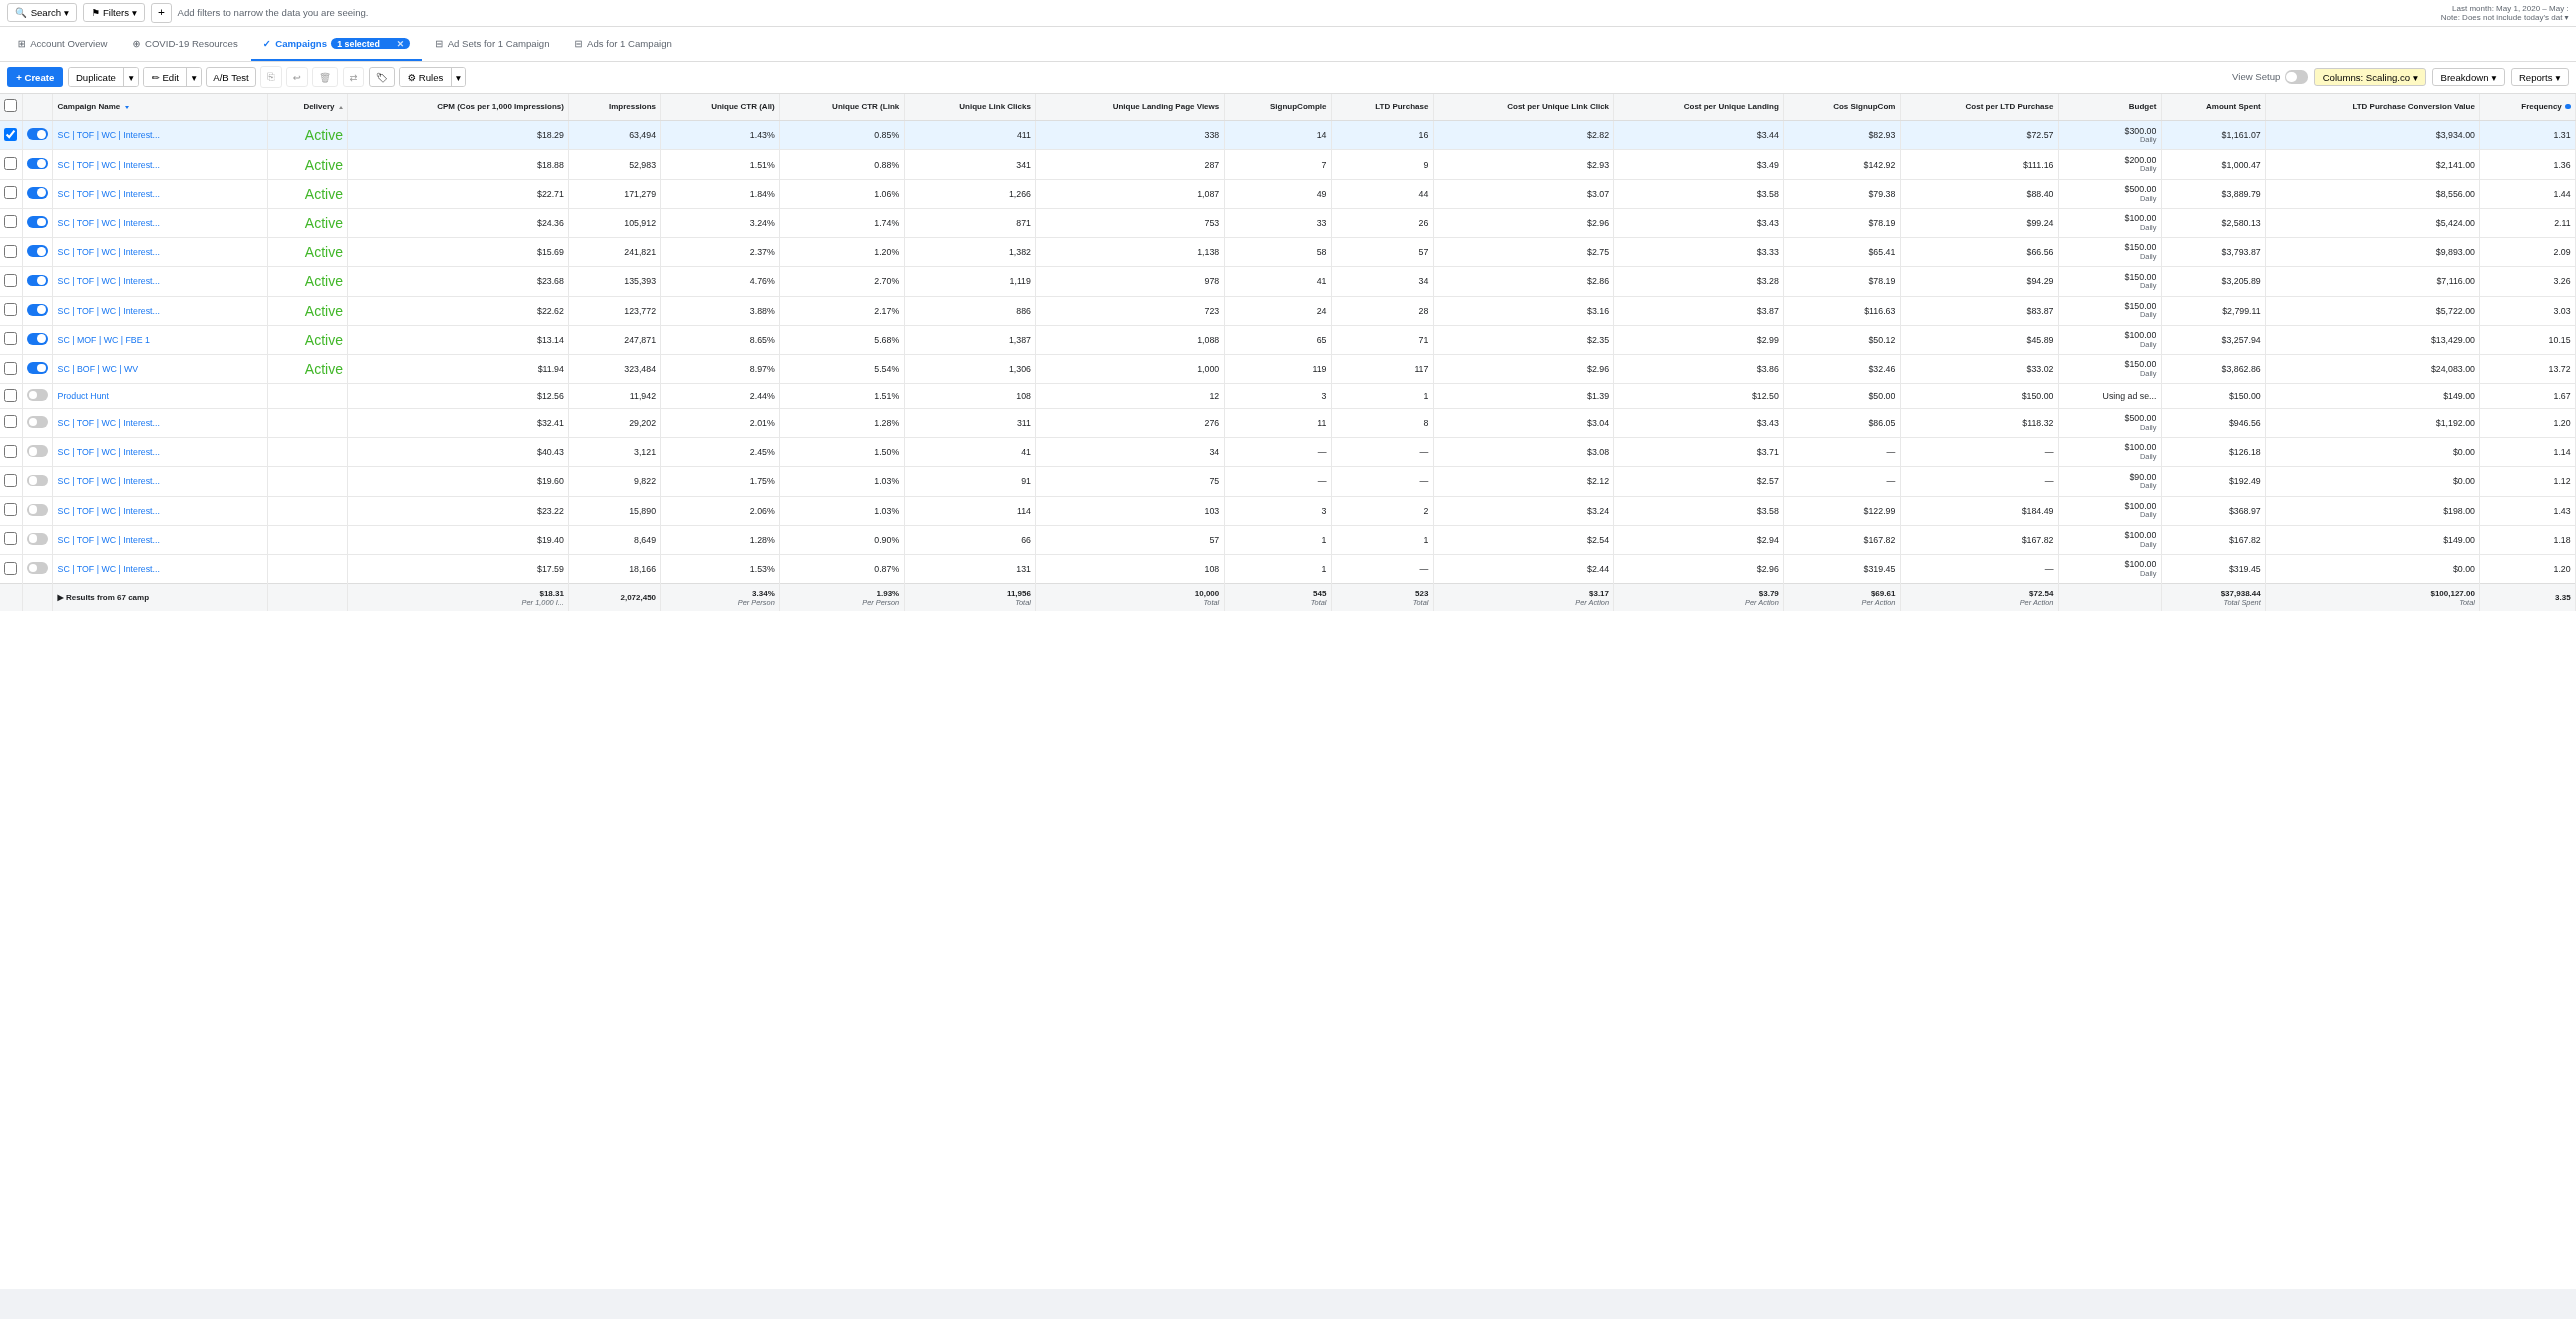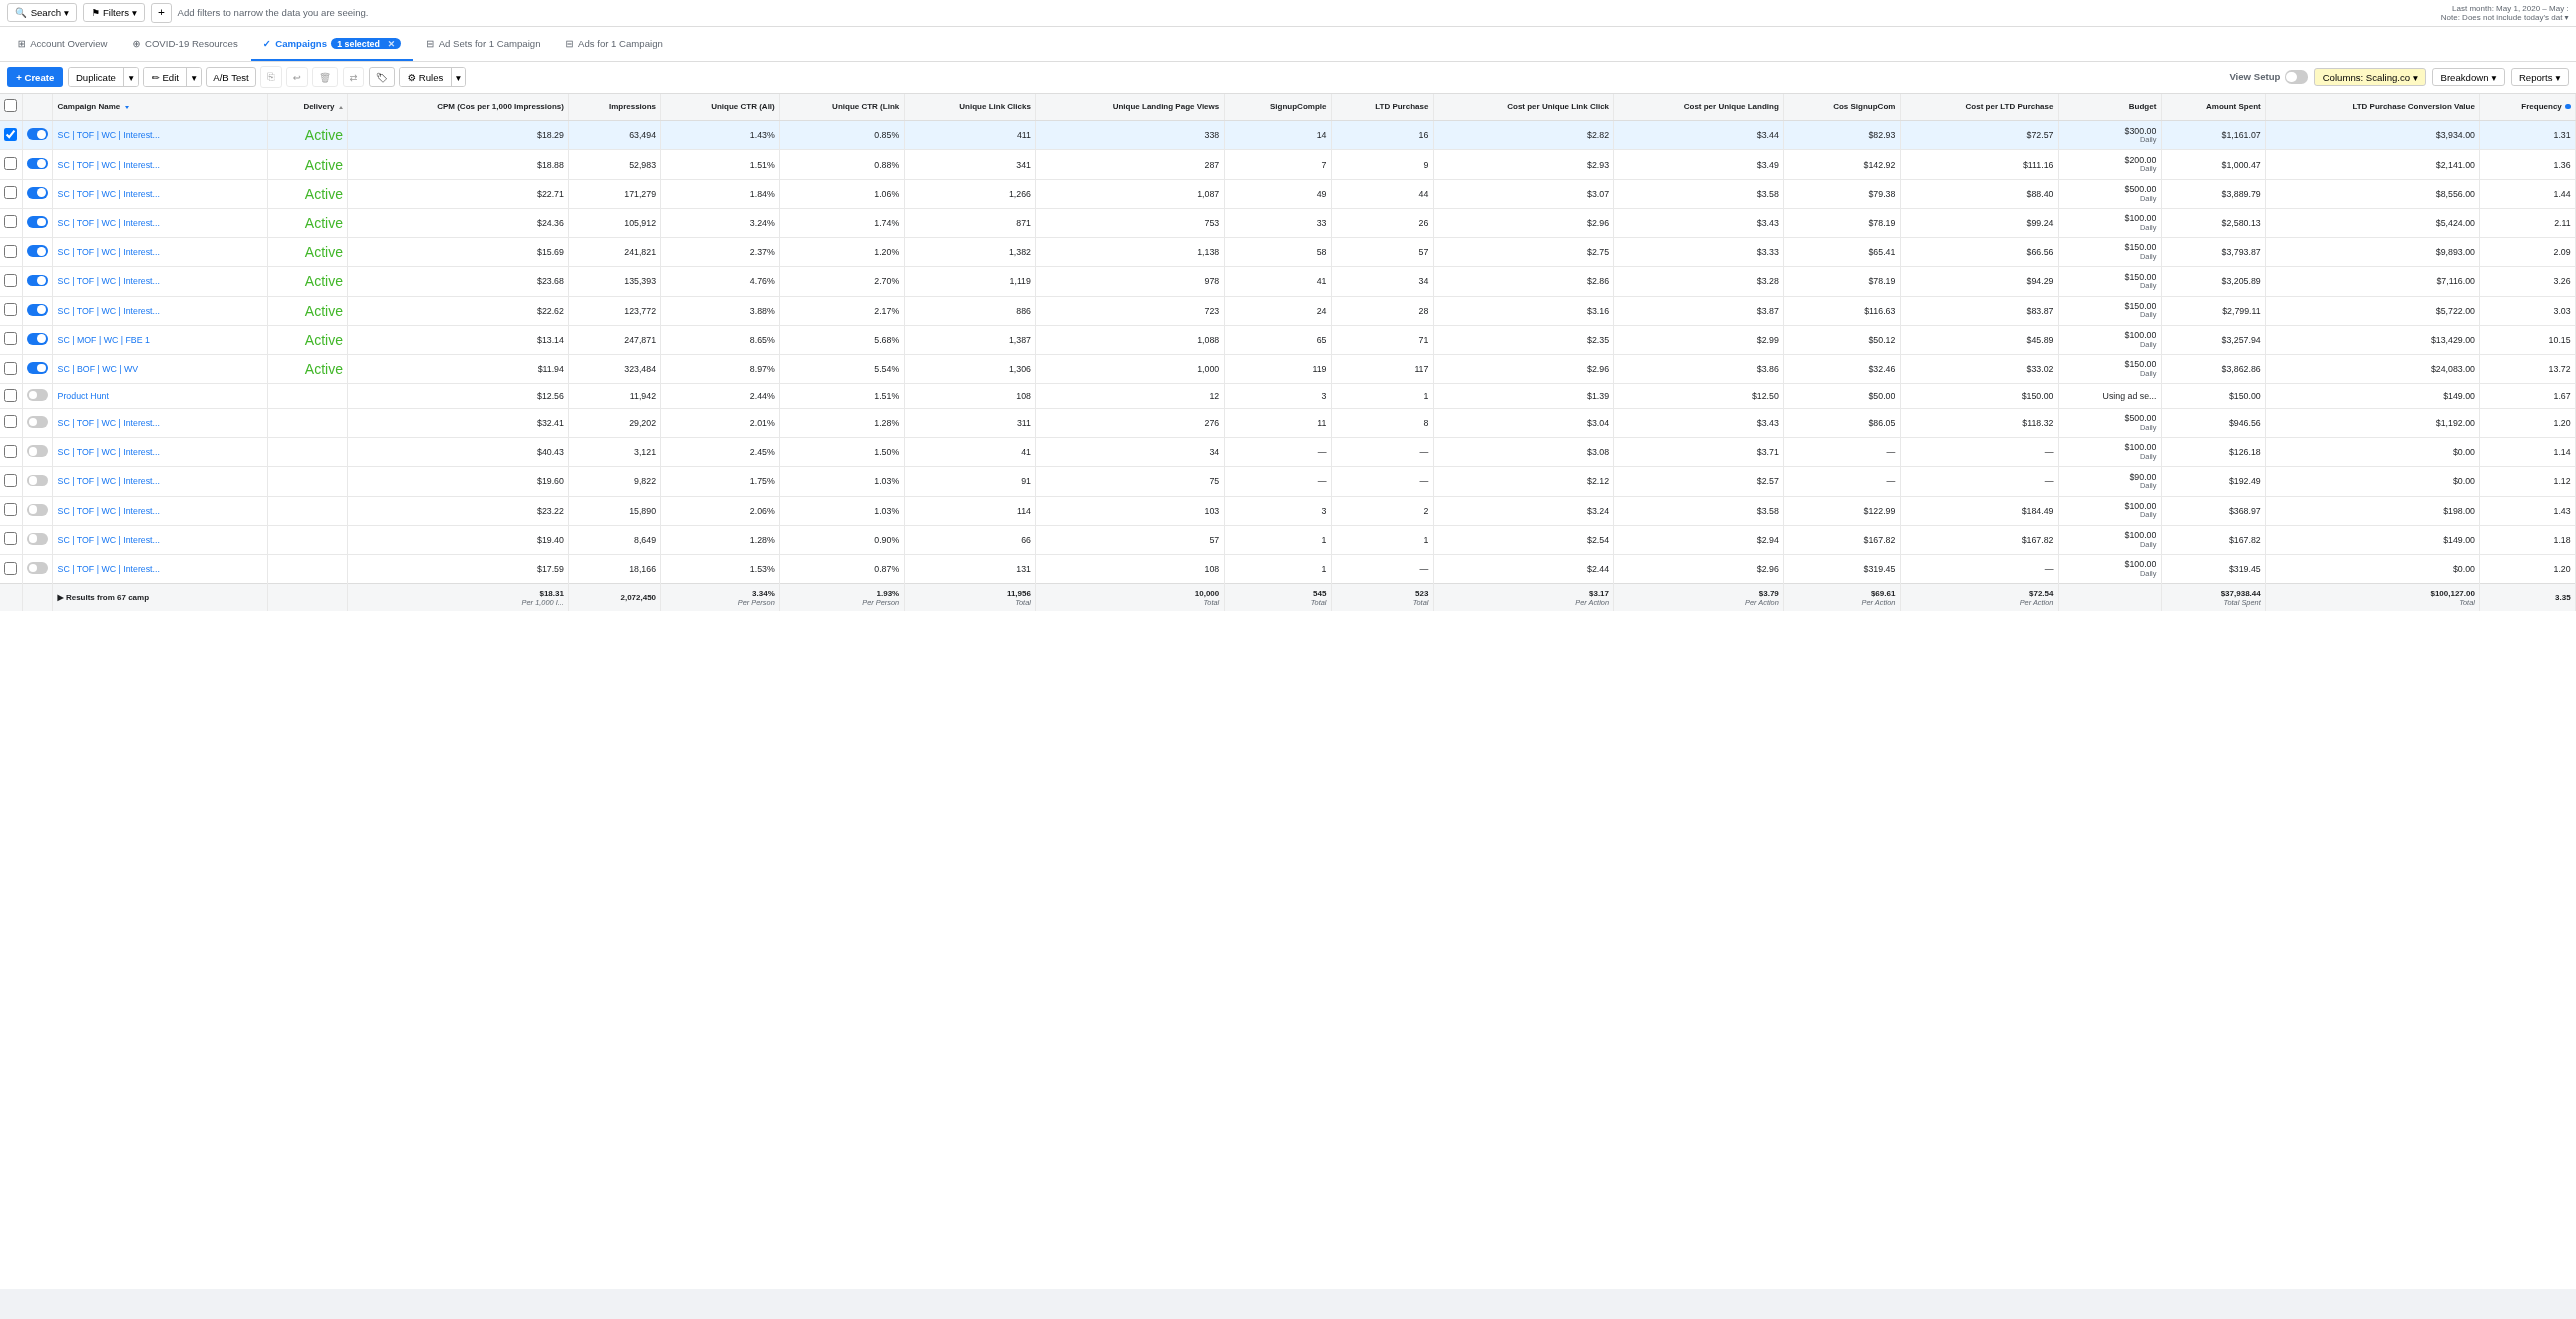--- a/index.html
+++ b/index.html
@@ -11,33 +11,33 @@
     .search-btn { display: flex; align-items: center; gap: 2.9px; border: 0.7px solid #ccc; border-radius: 2.9px; padding: 2.9px 7.4px; background: #fff; cursor: pointer; font-size: 9.6px; }
     .filter-btn { display: flex; align-items: center; gap: 2.9px; border: 0.7px solid #ccc; border-radius: 2.9px; padding: 2.9px 7.4px; background: #fff; cursor: pointer; font-size: 9.6px; }
     .add-btn { border: 0.7px solid #ccc; border-radius: 2.9px; padding: 2.9px 5.9px; background: #fff; cursor: pointer; font-size: 11.8px; line-height: 1; }
     .filter-hint { color: #606770; font-size: 9.6px; }
     .top-bar-right { font-size: 8px; color: #606770; text-align: right; }
 
     
     .nav-tabs { display: flex; align-items: flex-end; background: #fff; border-bottom: 0.7px solid #ddd; padding: 0 5.9px; height: 35px; gap: 1.5px; }
     .nav-tab { display: flex; align-items: center; gap: 4.4px; padding: 0 11.8px; height: 32px; border-bottom: 2.2px solid transparent; cursor: pointer; font-size: 9.6px; color: #606770; white-space: nowrap; }
     .nav-tab.active { border-bottom-color: #1877f2; color: #1877f2; font-weight: 600; }
-    .selected-badge { background: #1877f2; color: #fff; border-radius: 7.4px; padding: 0.7px 5.9px; font-size: 8.8px; font-weight: 600; display: flex; align-items: center; gap: 8px; }
+    .selected-badge { background: #1877f2; color: #fff; border-radius: 7.4px; padding: 0.7px 5.9px; font-size: 8.8px; font-weight: 600; display: flex; align-items: center; gap: 17px; }
     .selected-badge .x-btn { cursor: pointer; opacity: 0.8; }
 
     
     .toolbar { display: flex; align-items: center; gap: 4.4px; padding: 4.4px 7.4px; background: #fff; border-bottom: 0.7px solid #ddd; height: 32px; }
     .btn-create { display: flex; align-items: center; gap: 2.9px; background: #1877f2; color: #fff; border: none; border-radius: 2.9px; padding: 4.4px 8.8px; cursor: pointer; font-size: 9.6px; font-weight: 600; }
     .btn-group { display: flex; align-items: center; border: 0.7px solid #ccc; border-radius: 2.9px; overflow: hidden; }
     .btn-group button { border: none; background: #fff; padding: 3.7px 7.4px; cursor: pointer; font-size: 9.6px; border-right: 0.7px solid #ccc; }
     .btn-group button:last-child { border-right: none; padding: 3.7px 4.4px; }
     .btn-icon { border: 0.7px solid #ccc; border-radius: 2.9px; background: #fff; padding: 3.7px 5.9px; cursor: pointer; font-size: 9.6px; }
     .btn-icon.disabled { opacity: 0.4; cursor: default; }
     .toolbar-right { margin-left: auto; display: flex; align-items: center; gap: 5.9px; }
-    .view-setup { display: flex; align-items: center; gap: 4.4px; font-size: 9.6px; color: #606770; font-weight: bold; }
+    .view-setup { display: flex; align-items: center; gap: 4.4px; font-size: 9.6px; color: #606770; }
     .toggle { width: 23.6px; height: 13.3px; background: #ccc; border-radius: 6.6px; position: relative; cursor: pointer; }
     .toggle-knob { width: 10.3px; height: 10.3px; background: #fff; border-radius: 50%; position: absolute; top: 1.5px; left: 1.5px; }
     .columns-btn { display: flex; align-items: flex-start; gap: 2.9px; border: 0.7px solid #ccc; border-radius: 2.9px; padding: 2.9px 7.4px; background: #fef9c3; cursor: pointer; font-size: 9.6px; }
     .breakdown-btn { display: flex; align-items: center; gap: 2.9px; border: 0.7px solid #ccc; border-radius: 2.9px; padding: 2.9px 7.4px; background: #fff; cursor: pointer; font-size: 9.6px; }
     .reports-btn { display: flex; align-items: center; gap: 2.9px; border: 0.7px solid #ccc; border-radius: 2.9px; padding: 2.9px 7.4px; background: #fff; cursor: pointer; font-size: 9.6px; }
 
     
     .table-wrapper { overflow: auto; height: calc(100vh - 124px); background: #fff; }
     table { border-collapse: collapse; width: 100%; min-width: 1620px; }
     thead th { background: #f5f6f7; border-bottom: 1.5px solid #ddd; border-right: 0.7px solid #e8e8e8; padding: 5.9px 4.4px; font-size: 8px; font-weight: 600; color: #1c1e21; text-align: right; white-space: nowrap; position: sticky; top: 0; z-index: 10; }

